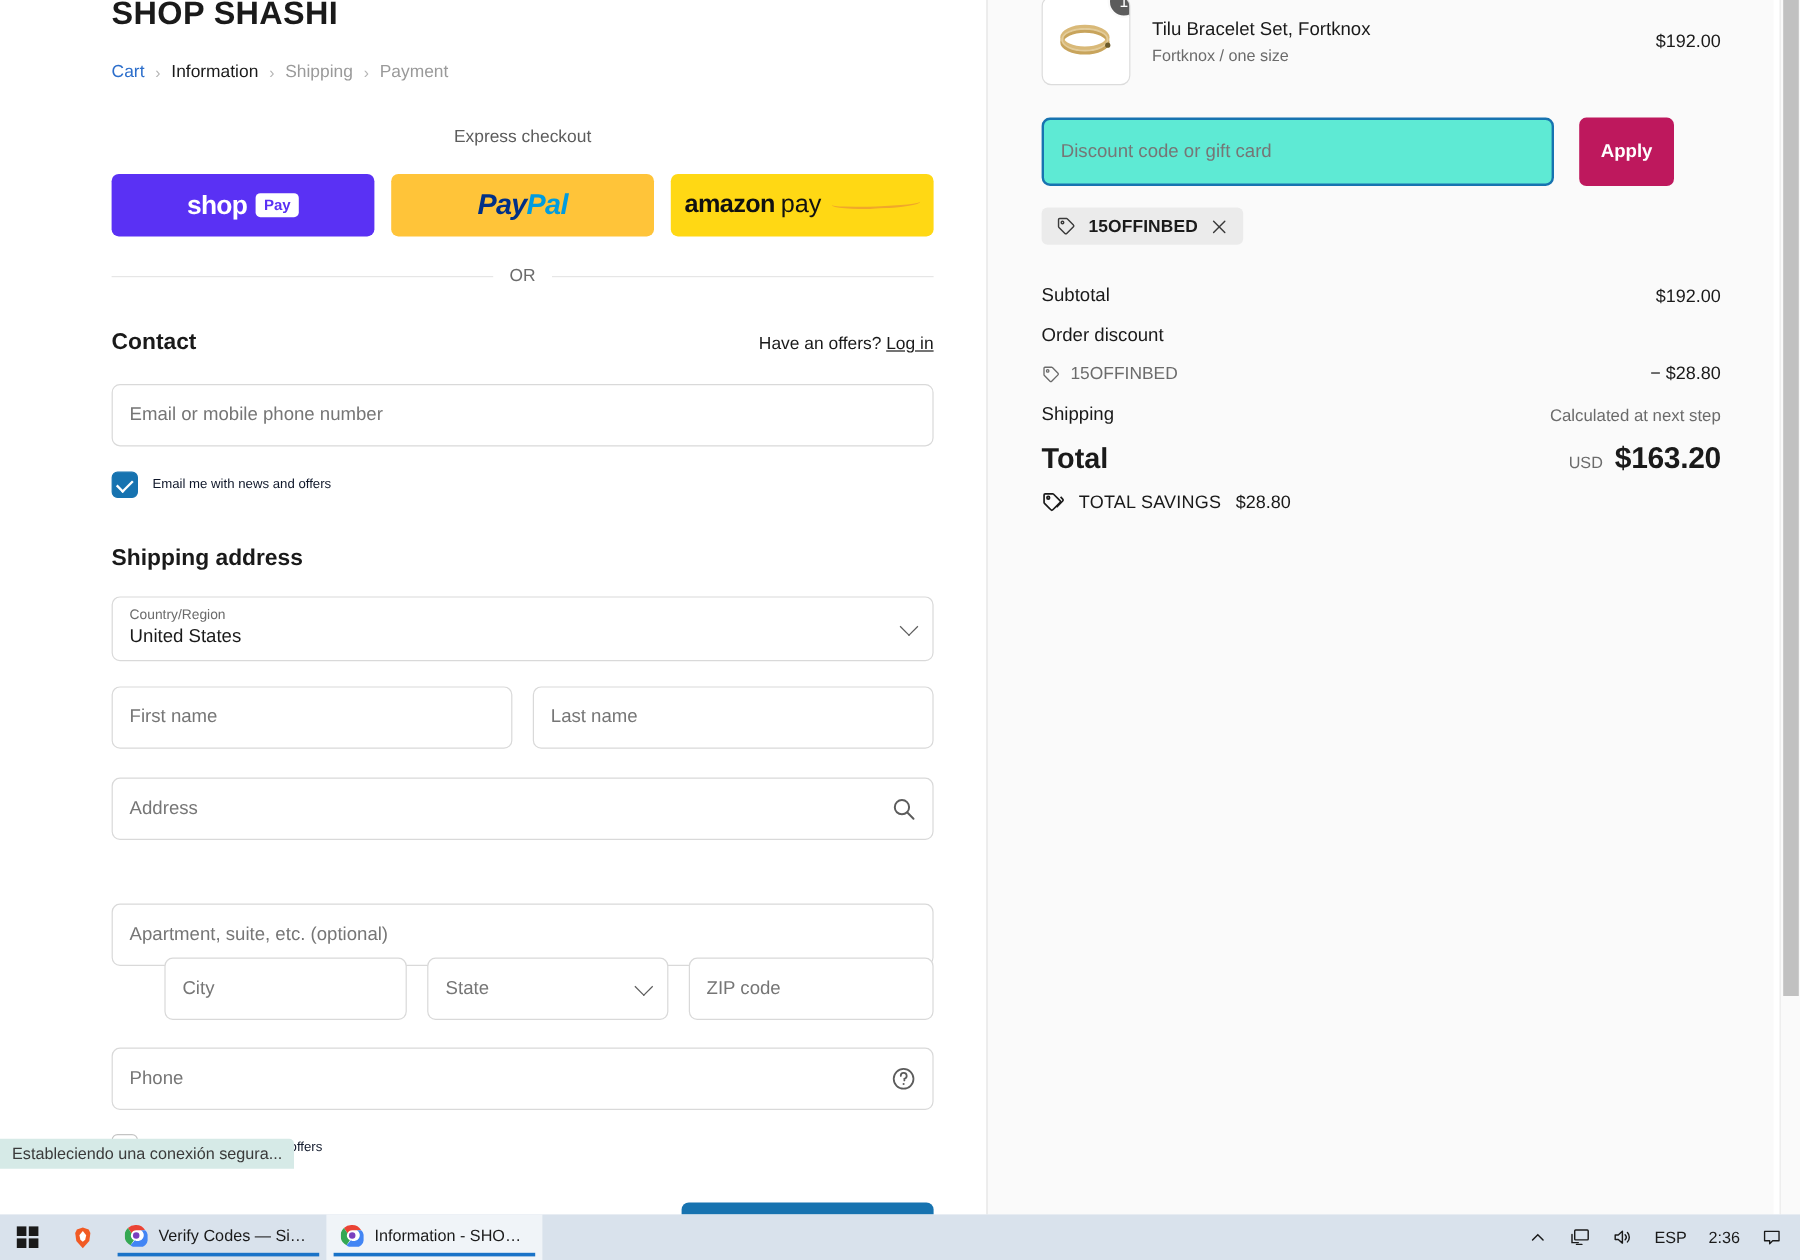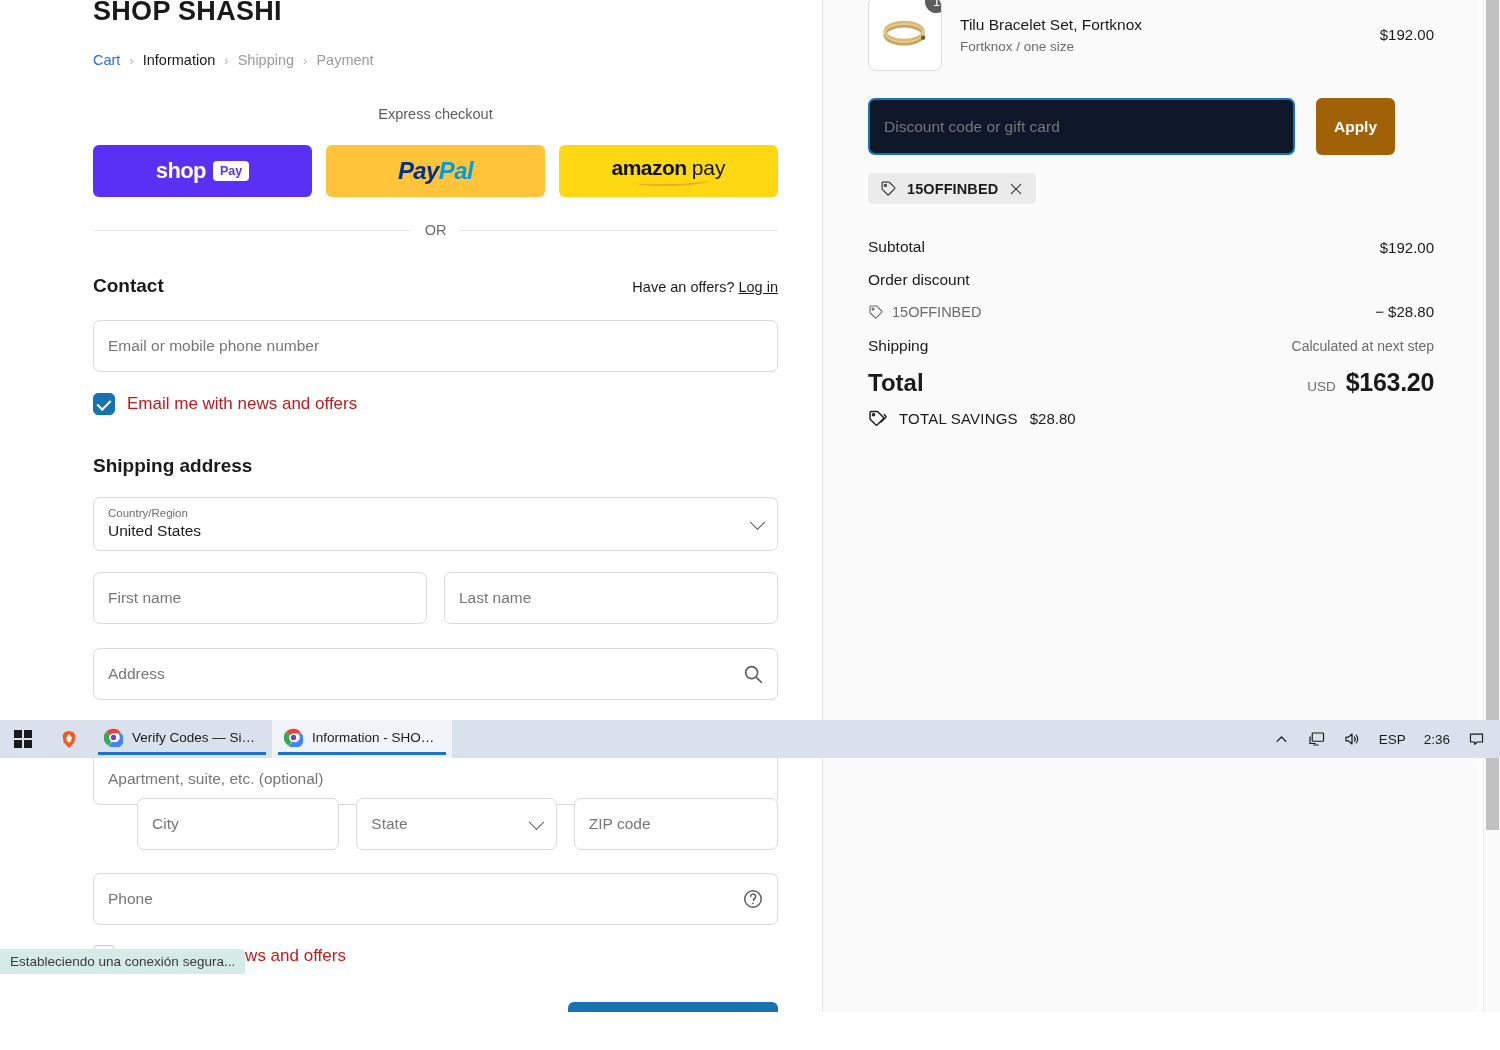--- a/index.html
+++ b/index.html
@@ -2,21 +2,21 @@
 <html><head>
 <meta charset="utf-8">
 <style>
   * { box-sizing: border-box; margin: 0; padding: 0; }
   html, body {
     width: 1500px; height: 1050px;
     font-family: "Liberation Sans", sans-serif;
     overflow: hidden;
     background: #fff;
   }
-  .viewport { position: relative; width: 1500px; height: 758px; }
+  .viewport { position: relative; width: 1500px; height: 1050px; }
 
   
   .page { position: absolute; left:0; top:0; width:1500px; height:1012px; background:#fff; }
 
   .left-col {
     position: absolute; left: 0; top: 0; width: 822px; height: 1012px;
     background: #fff; overflow: hidden;
   }
   .right-col {
     position: absolute; left: 822px; top: 0; width: 656px; height: 1012px;
@@ -56,21 +56,21 @@
   .shoppay .sp-word {
     color:#fff; font-size:22px; font-weight:bold; letter-spacing:-.6px;
   }
   .shoppay .sp-chip {
     background:#fff; color:#5a31f4; font-size:12.5px; font-weight:bold;
     border-radius:4px; padding:3px 7px; margin-left:7px;
   }
   .paypal { background: #ffc439; }
   .pp-pay { color:#003087; font-size:24px; font-weight:bold; font-style:italic; letter-spacing:-.6px;}
   .pp-pal { color:#009cde; font-size:24px; font-weight:bold; font-style:italic; letter-spacing:-.6px;}
-  .amazonpay { background: #ffd814; flex-direction: column; }
+  .amazonpay { background: #ffd814; }
   .ap-line { display:flex; align-items:baseline; }
   .ap-amazon { color:#111; font-size:21px; font-weight:bold; letter-spacing:-.5px;}
   .ap-pay { color:#111; font-size:21px; font-weight:normal; margin-left:5px;}
   .ap-smile {
     width: 74px; height: 9px; margin-top: -3px; margin-left: 8px;
     border-bottom: 2.5px solid #f0a72b; border-radius: 0 0 50% 50%;
     transform: rotate(-2deg);
   }
 
   .or-row {
@@ -105,21 +105,21 @@
   .chkbox {
     width:22px; height:22px; border-radius:5px; border:1px solid #c4c4c4;
     background:#fff; display:flex; align-items:center; justify-content:center;
     cursor:pointer; flex: 0 0 auto;
   }
   .chkbox.on { background:#1773b0; border-color:#1773b0; }
   .chkbox.on::after {
     content:""; width:6px; height:11px; border:solid #fff;
     border-width: 0 2.4px 2.4px 0; transform: rotate(45deg); margin-top:-2px;
   }
-  .chk-lbl { font-size:17px; color:#b91c1c; }
+  .chk-lbl { font-size:11px; color:#0f172a; }
 
   #ship-head { position:absolute; left:0; top:455px; }
 
   #country-field {
     position:absolute; left:0; top:497px; height:54px;
     flex-direction: column; align-items: flex-start; justify-content:center;
   }
   .float-lbl { font-size:11.5px; color:#6b6b6b; line-height:1.3; }
   .float-val { font-size:15.5px; color:#1a1a1a; line-height:1.35; }
 
@@ -169,24 +169,24 @@
     border:2px solid #fafafa;
   }
   .prod-info { margin-left: 18px; flex:1; }
   .prod-title { font-size:15.5px; color:#1a1a1a; line-height:1.4; }
   .prod-variant { font-size:13.5px; color:#6b6b6b; margin-top:4px; }
   .prod-price { font-size:15px; color:#1a1a1a; white-space:nowrap; }
 
   #discount-row { position:absolute; left:0; top:98px; width:566px; display:flex; gap:21px; }
   .disc-input {
     width: 427px; height:57px; border:2px solid #1773b0; border-radius:7px;
-    background:#0f172a; display:flex; align-items:center; padding:0 14px; cursor:text;
+    background:#5eead4; display:flex; align-items:center; padding:0 14px; cursor:text;
   }
   .apply-btn {
-    width:79px; height:57px; background:#a16207; border:none; border-radius:6px;
+    width:79px; height:57px; background:#be185d; border:none; border-radius:6px;
     color:#fff; font-size:15.5px; font-weight:bold; cursor:pointer;
   }
 
   .tag-pill {
     position:absolute; left:0; top:173px;
     display:inline-flex; align-items:center; gap:10px;
     background:#ebebeb; border-radius:5px; padding:7px 12px; cursor:default;
   }
   .tag-txt { font-size:14.5px; color:#1a1a1a; font-weight:600; letter-spacing:.1px; }
 

